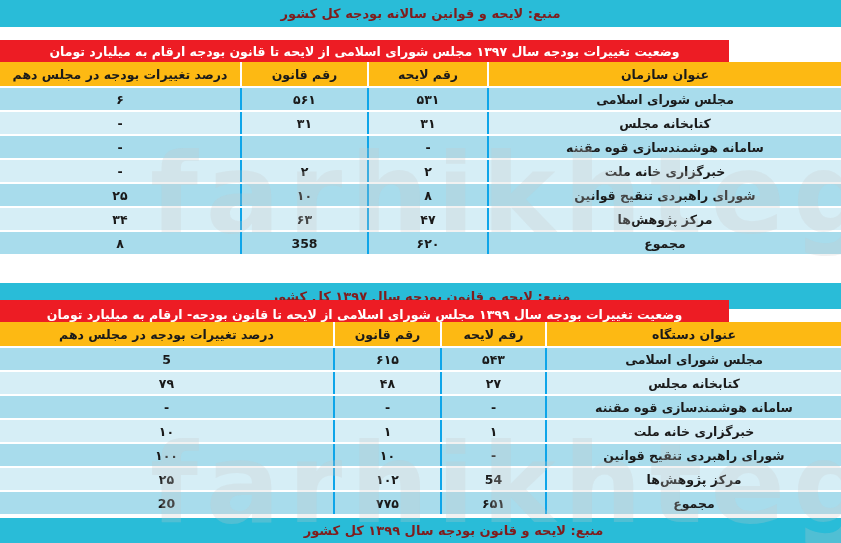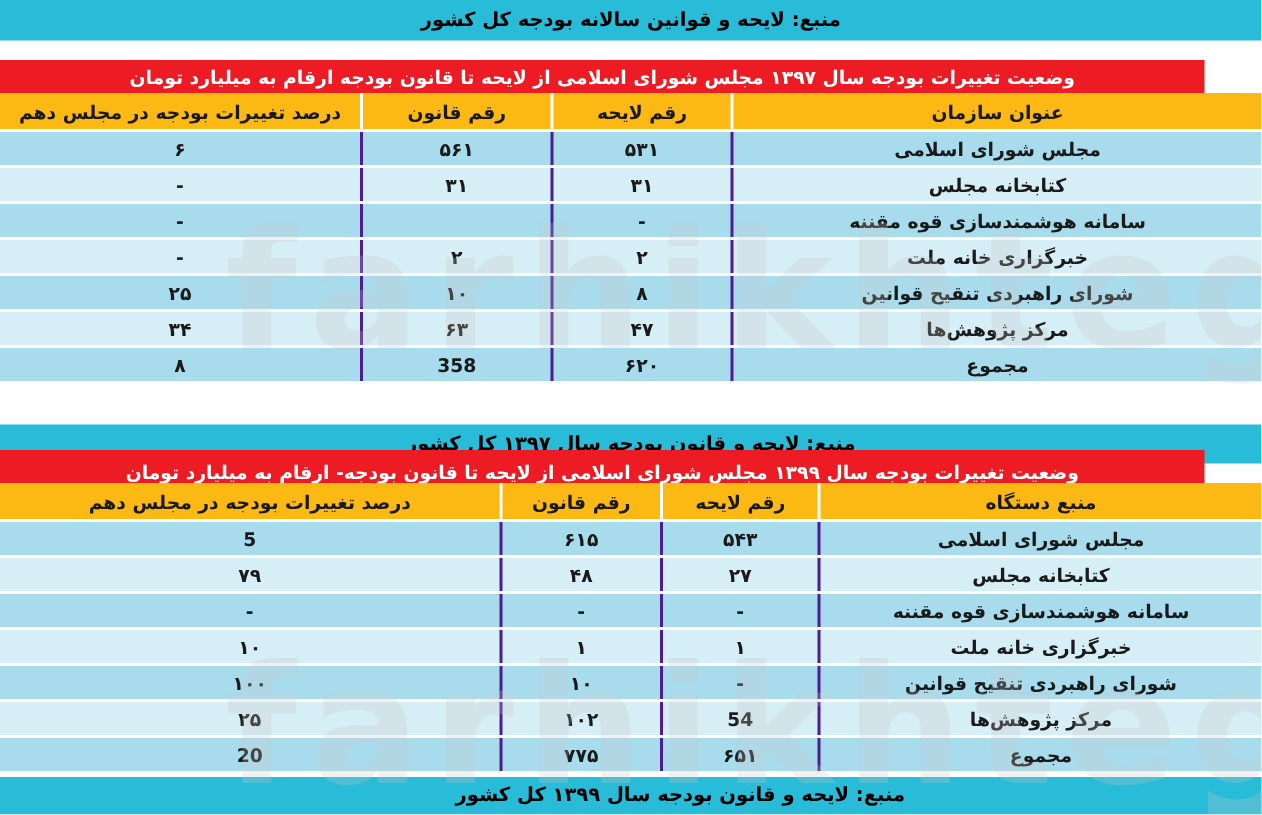--- a/index.html
+++ b/index.html
@@ -1,38 +1,38 @@
 <!DOCTYPE html>
 <html><head>
 <meta charset="utf-8">
 <style>
   html, body { margin:0; padding:0; }
   body {
     width:841px; height:543px; background:#ffffff; overflow:hidden; position:relative;
     font-family:"DejaVu Sans", sans-serif; direction:rtl;
   }
   .source-bar {
-    position:absolute; left:0; width:841px; background:#29bcd8; color:#000000;
+    position:absolute; left:0; width:841px; background:#29bcd8; color:#7f1d1d;
     font-size:13px; font-weight:bold; display:flex; align-items:center; justify-content:center;
   }
   .title-bar {
-    position:absolute; left:0; width:803px; height:22px; background:#ed1c24; color:#ffffff;
+    position:absolute; left:0; width:729px; height:22px; background:#ed1c24; color:#ffffff;
     font-size:12.5px; font-weight:bold; display:flex; align-items:center; justify-content:center;
   }
   table.data {
     position:absolute; left:0; width:841px; border-collapse:collapse; table-layout:fixed;
     direction:rtl;
   }
   table.data th {
     background:#fdb913; color:#1a1a1a; font-size:12.5px; font-weight:bold; height:24px;
     border-left:2px solid #ffffff; border-bottom:2px solid #ffffff; padding:0;
   }
   table.data td {
     font-size:12.5px; font-weight:bold; color:#1a1a1a; height:22px; text-align:center;
-    border-left:2px solid #4c1d95; border-bottom:2px solid #ffffff; padding:0;
+    border-left:2px solid #0ea5e9; border-bottom:2px solid #ffffff; padding:0;
   }
   table.data th:last-child, table.data td:last-child { border-left:none; }
   table.data tr.odd td { background:#a8dcec; }
   table.data tr.even td { background:#d6eef6; }
   .watermark {
     position:absolute; color:rgba(200,200,200,0.25); font-size:110px; font-weight:bold;
     font-family:"DejaVu Sans", sans-serif; direction:ltr; pointer-events:none; letter-spacing:8px;
   }
 </style>
 </head>
@@ -114,21 +114,21 @@
 </div>
 <table class="data" style="top:322px;">
   <colgroup>
     <col style="width:295px">
       <col style="width:105px">
       <col style="width:107px">
       <col style="width:334px">
   </colgroup>
   <thead>
     <tr>
-      <th>منبع دستگاه</th>
+      <th>عنوان دستگاه</th>
       <th>رقم لایحه</th>
       <th>رقم قانون</th>
       <th>درصد تغییرات بودجه در مجلس دهم</th>
     </tr>
   </thead>
   <tbody>
     <tr class="odd">
       <td>مجلس شورای اسلامی</td>
       <td>۵۴۳</td>
       <td>۶۱۵</td>

